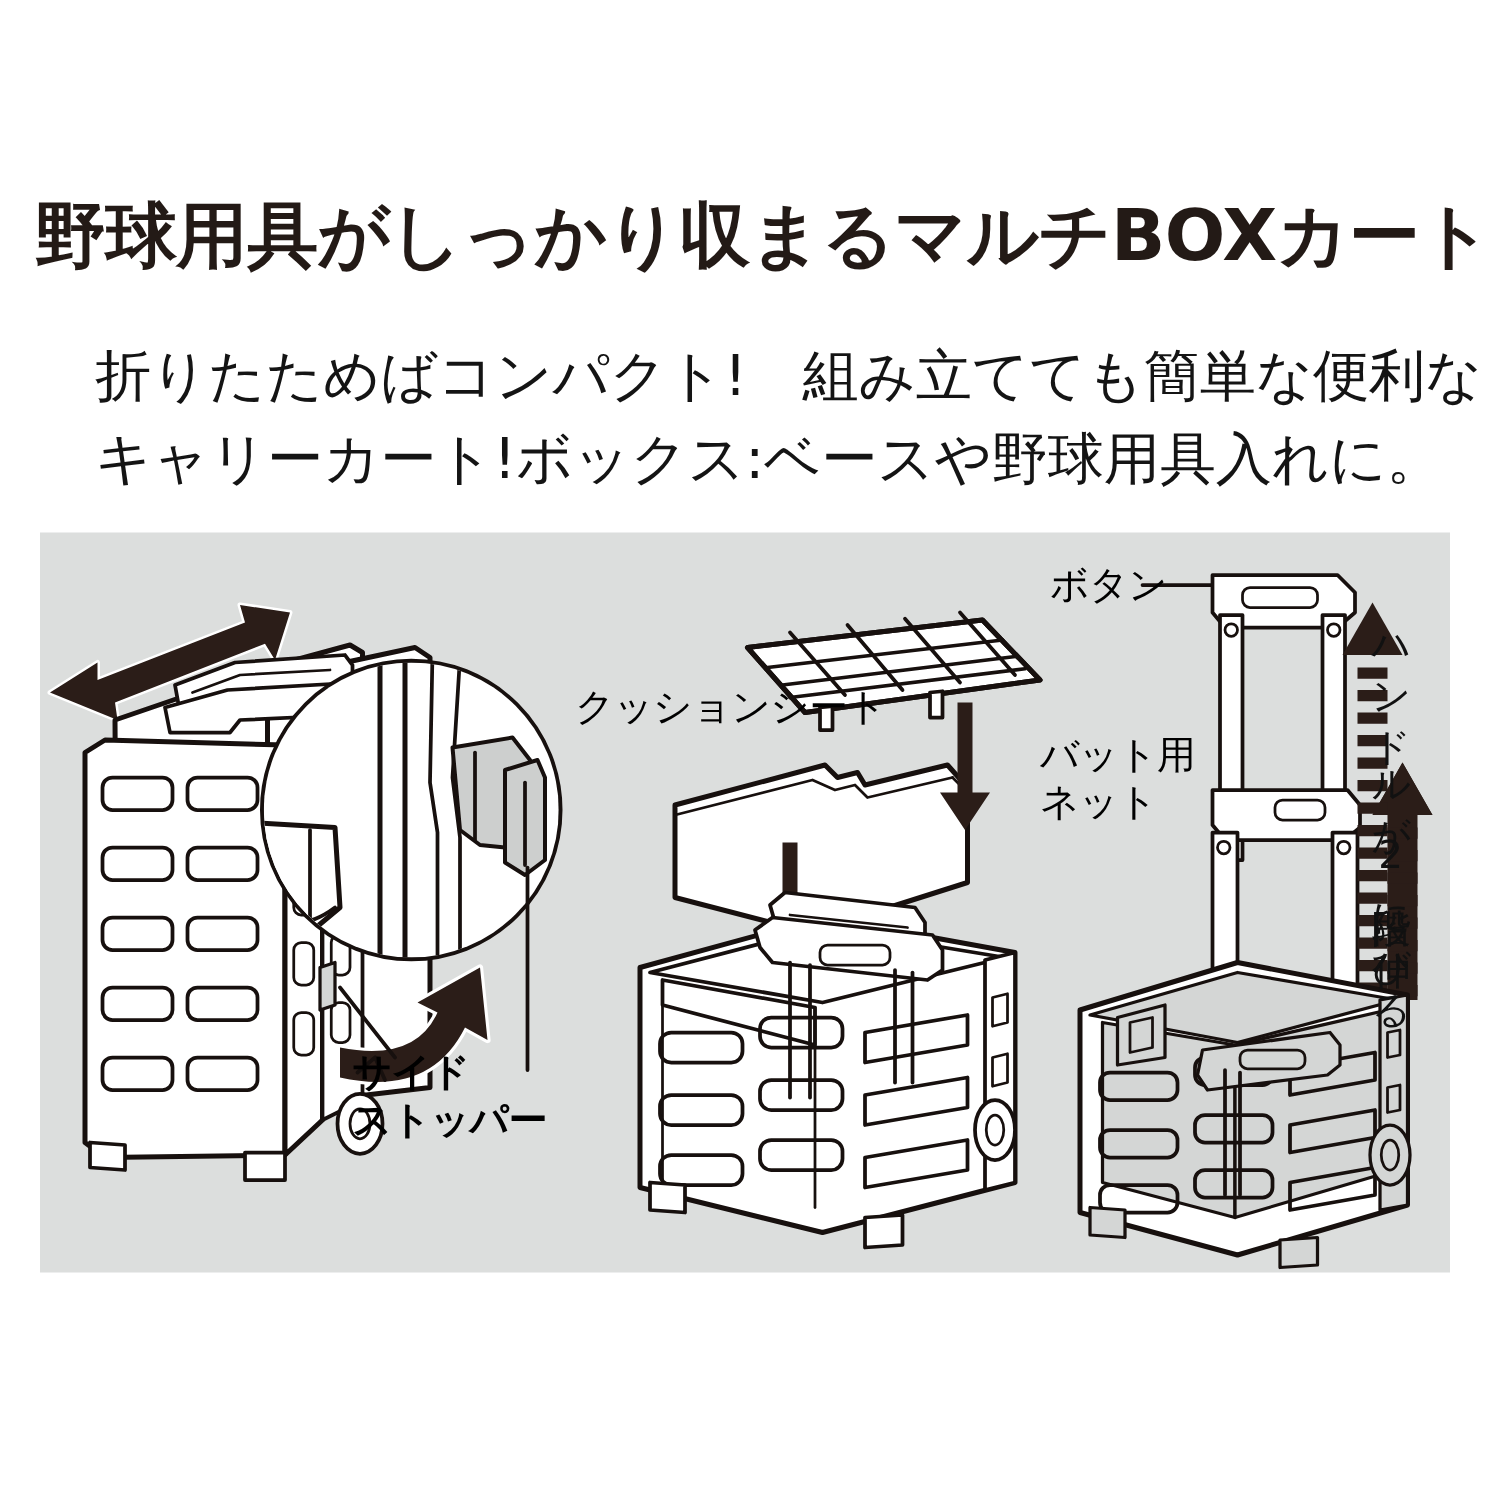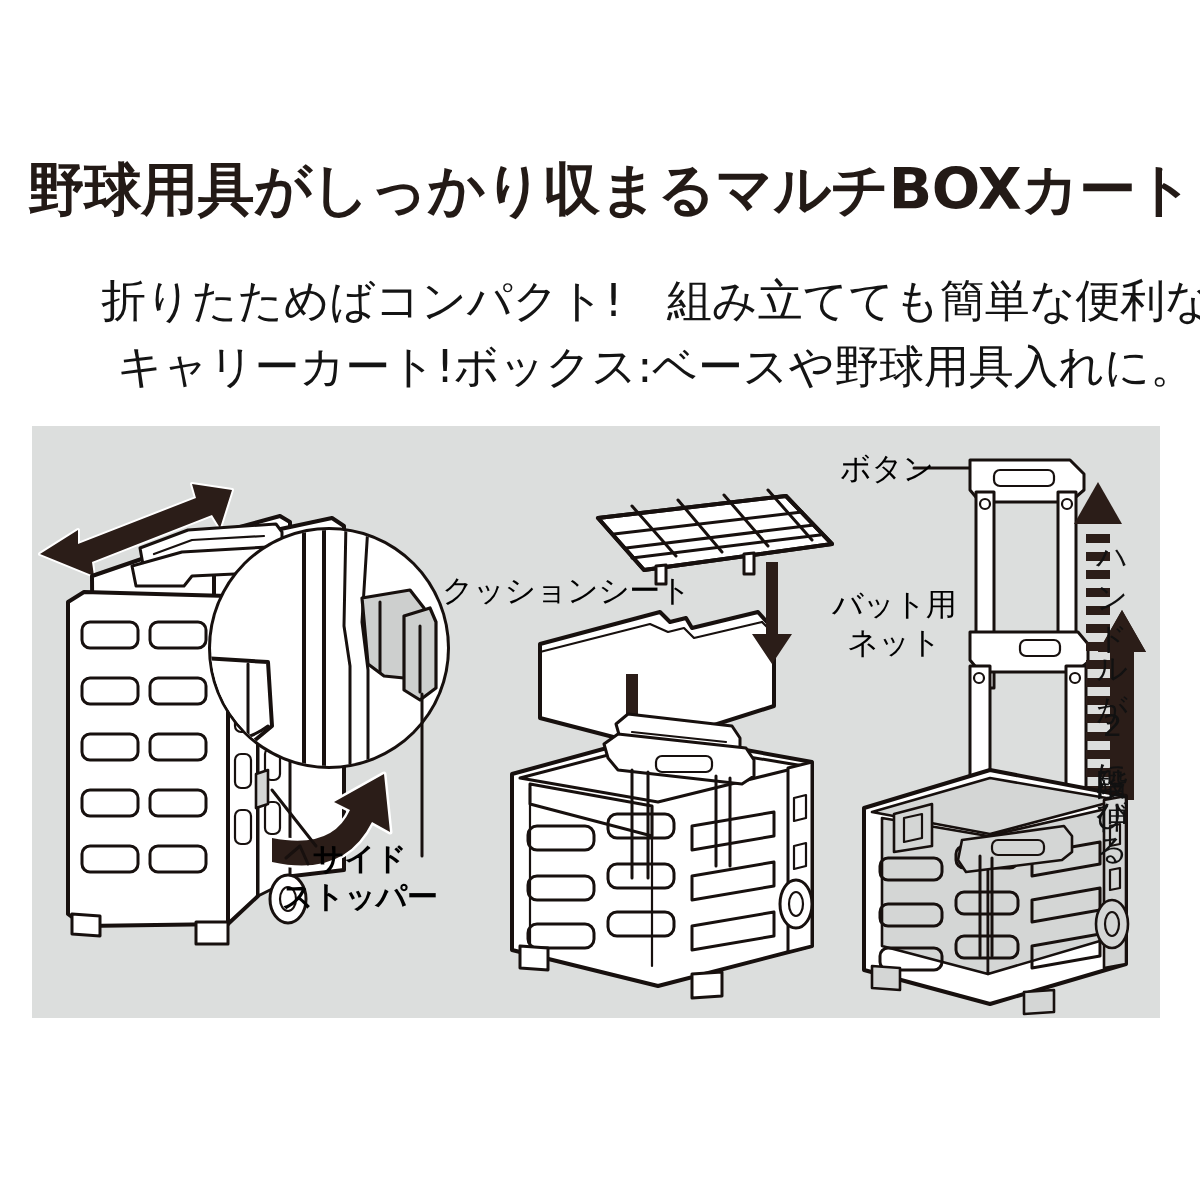--- a/index.html
+++ b/index.html
@@ -14,21 +14,20 @@
     overflow: hidden;
     font-family: "DejaVu Sans", "Liberation Sans", sans-serif;
     position: relative;
   }
 
   #page {
     position: relative;
     width: 1200px;
     height: 1120px;
     background: #ffffff;
-    text-align: center;
   }
 
   
   .headline {
     position: absolute;
     left: 28px;
     top: 160px;
     width: 1160px;
     font-size: 57px;
     line-height: 1.02;
@@ -76,21 +75,21 @@
   .lbl {
     position: absolute;
     font-size: 31px;
     line-height: 1.22;
     font-weight: 400;
     color: #000000;
     white-space: pre;
     letter-spacing: -0.5px;
   }
   .lbl-side      { left: 282px; top: 840px; font-weight: bold; }
-  .lbl-cushion   { left: 442px; top: 548px; margin-top: 24px; }
+  .lbl-cushion   { left: 460px; top: 548px; }
   .lbl-button    { left: 840px; top: 450px; }
   .lbl-batnet    { left: 832px; top: 586px; }
 
   .lbl-vertical {
     position: absolute;
     left: 1096px;
     top: 490px;
     font-size: 31px;
     line-height: 1.05;
     font-weight: 400;

